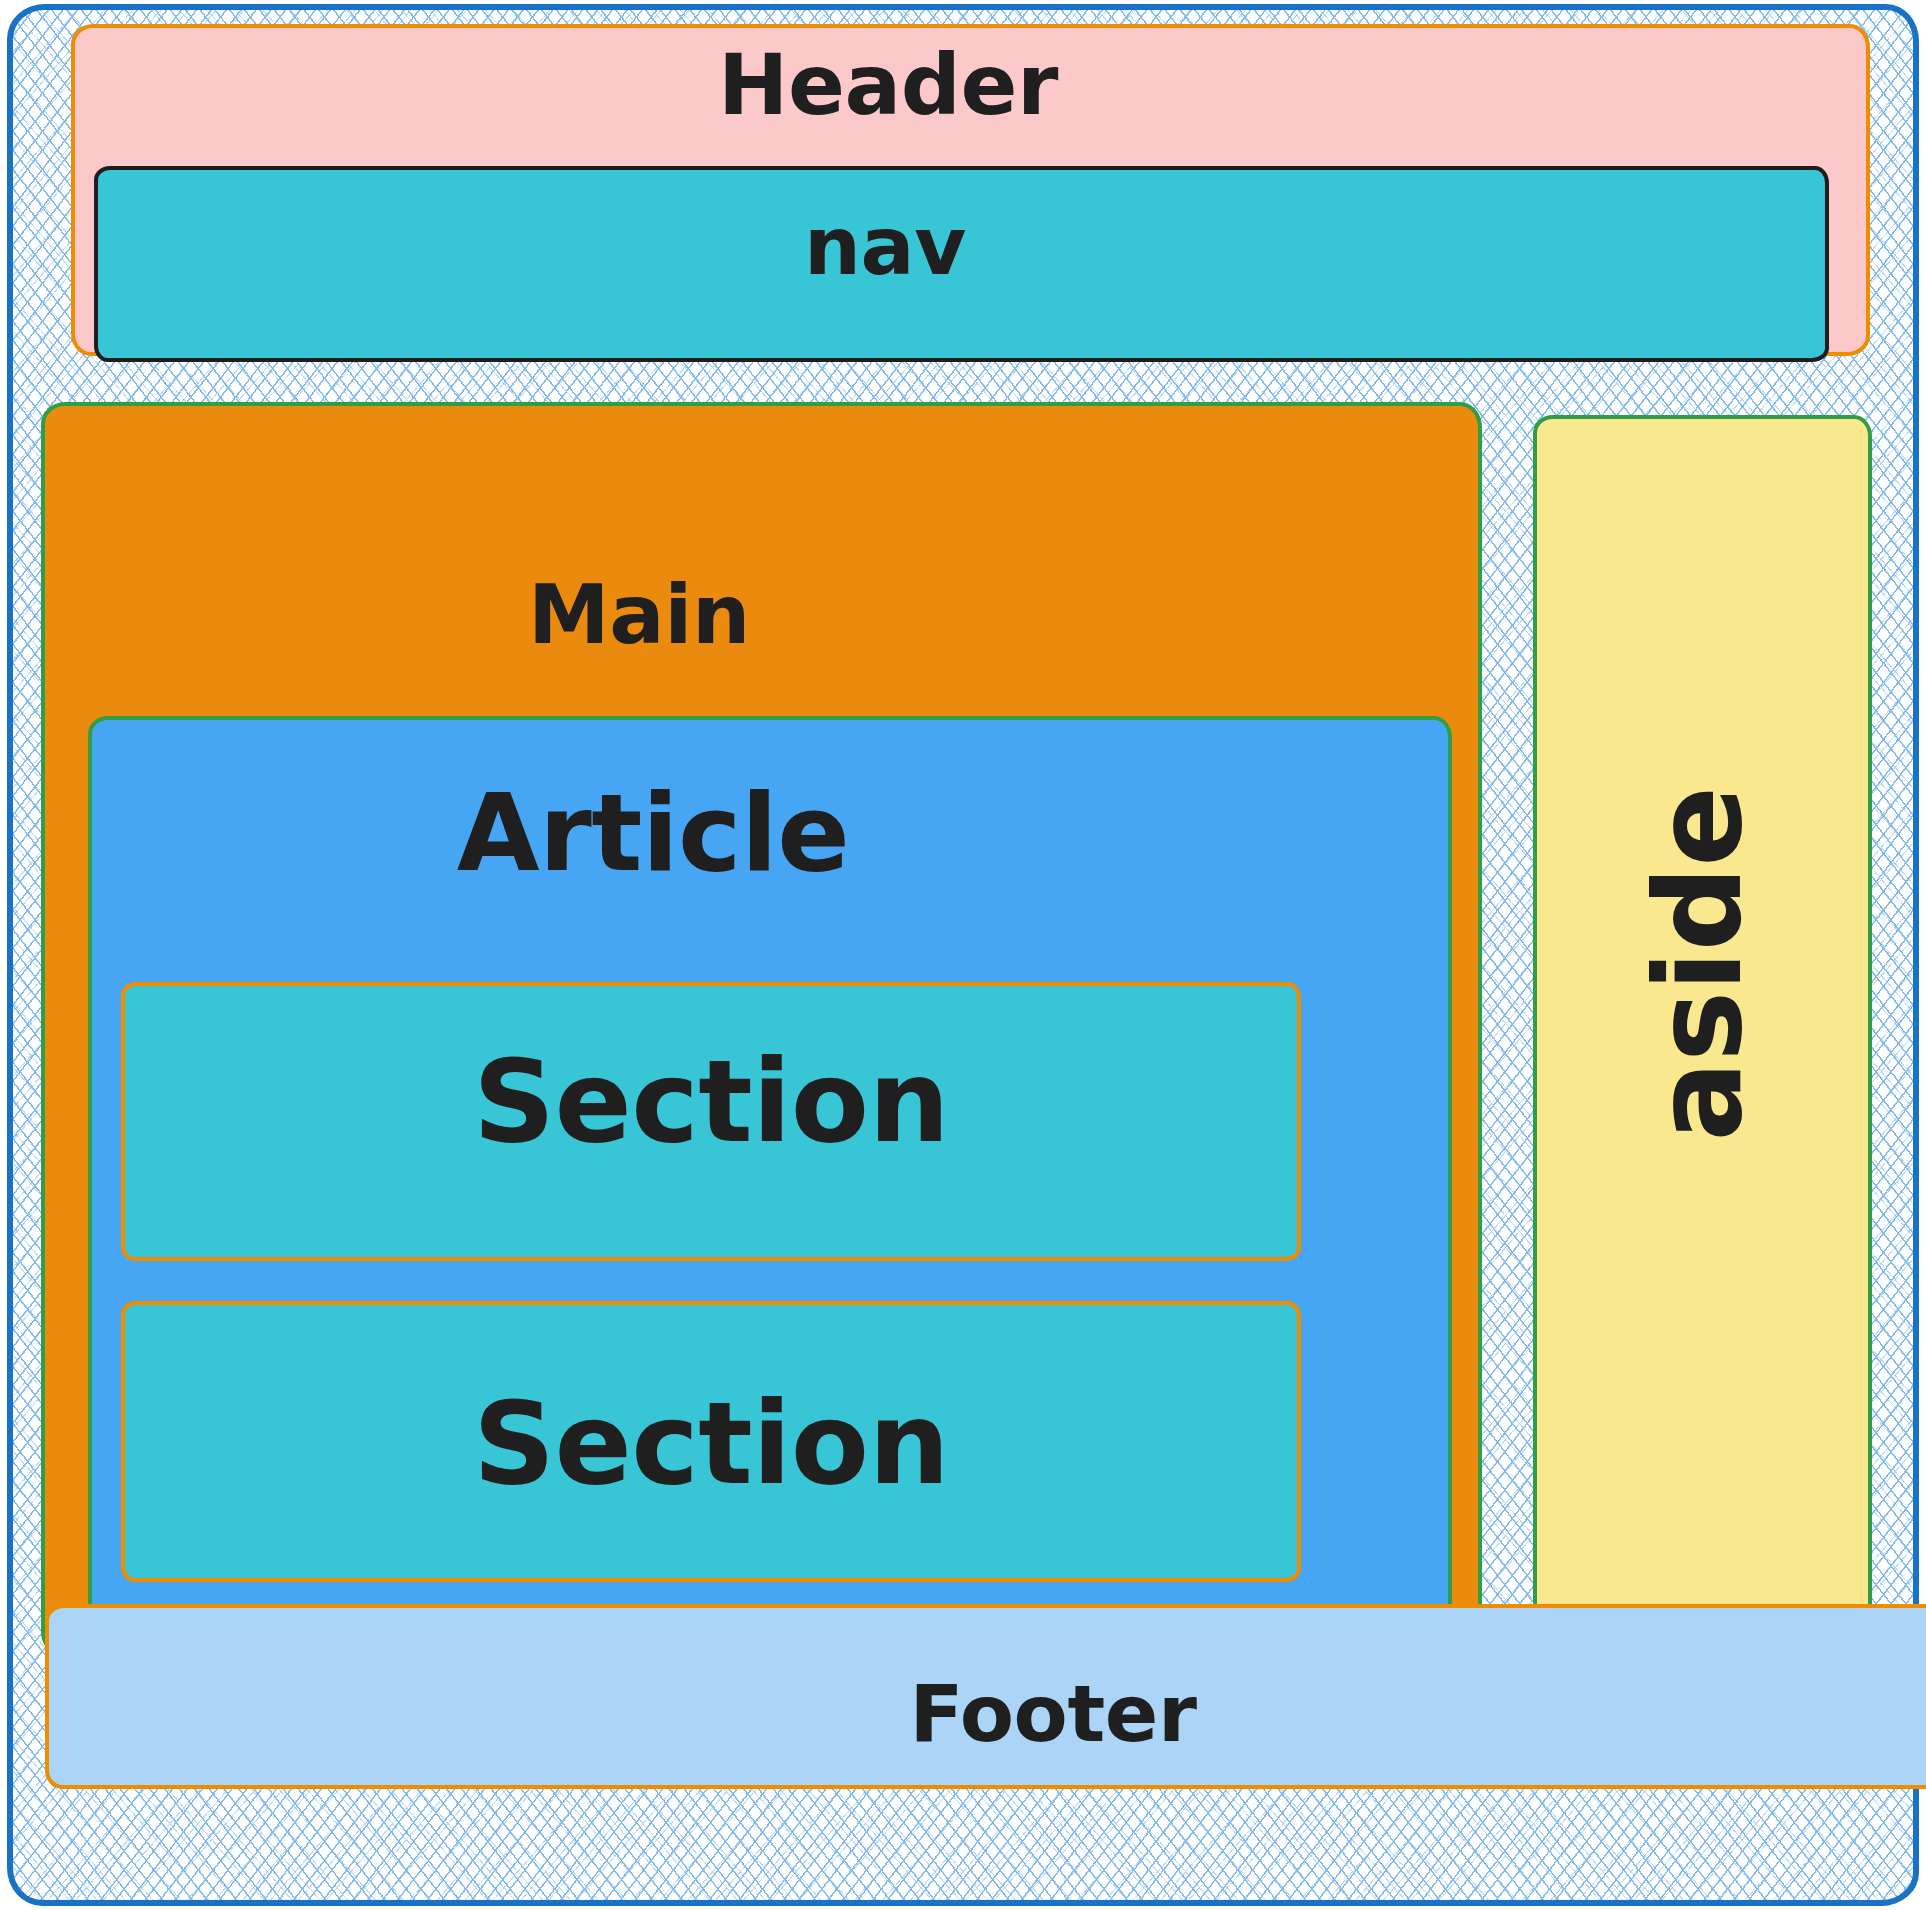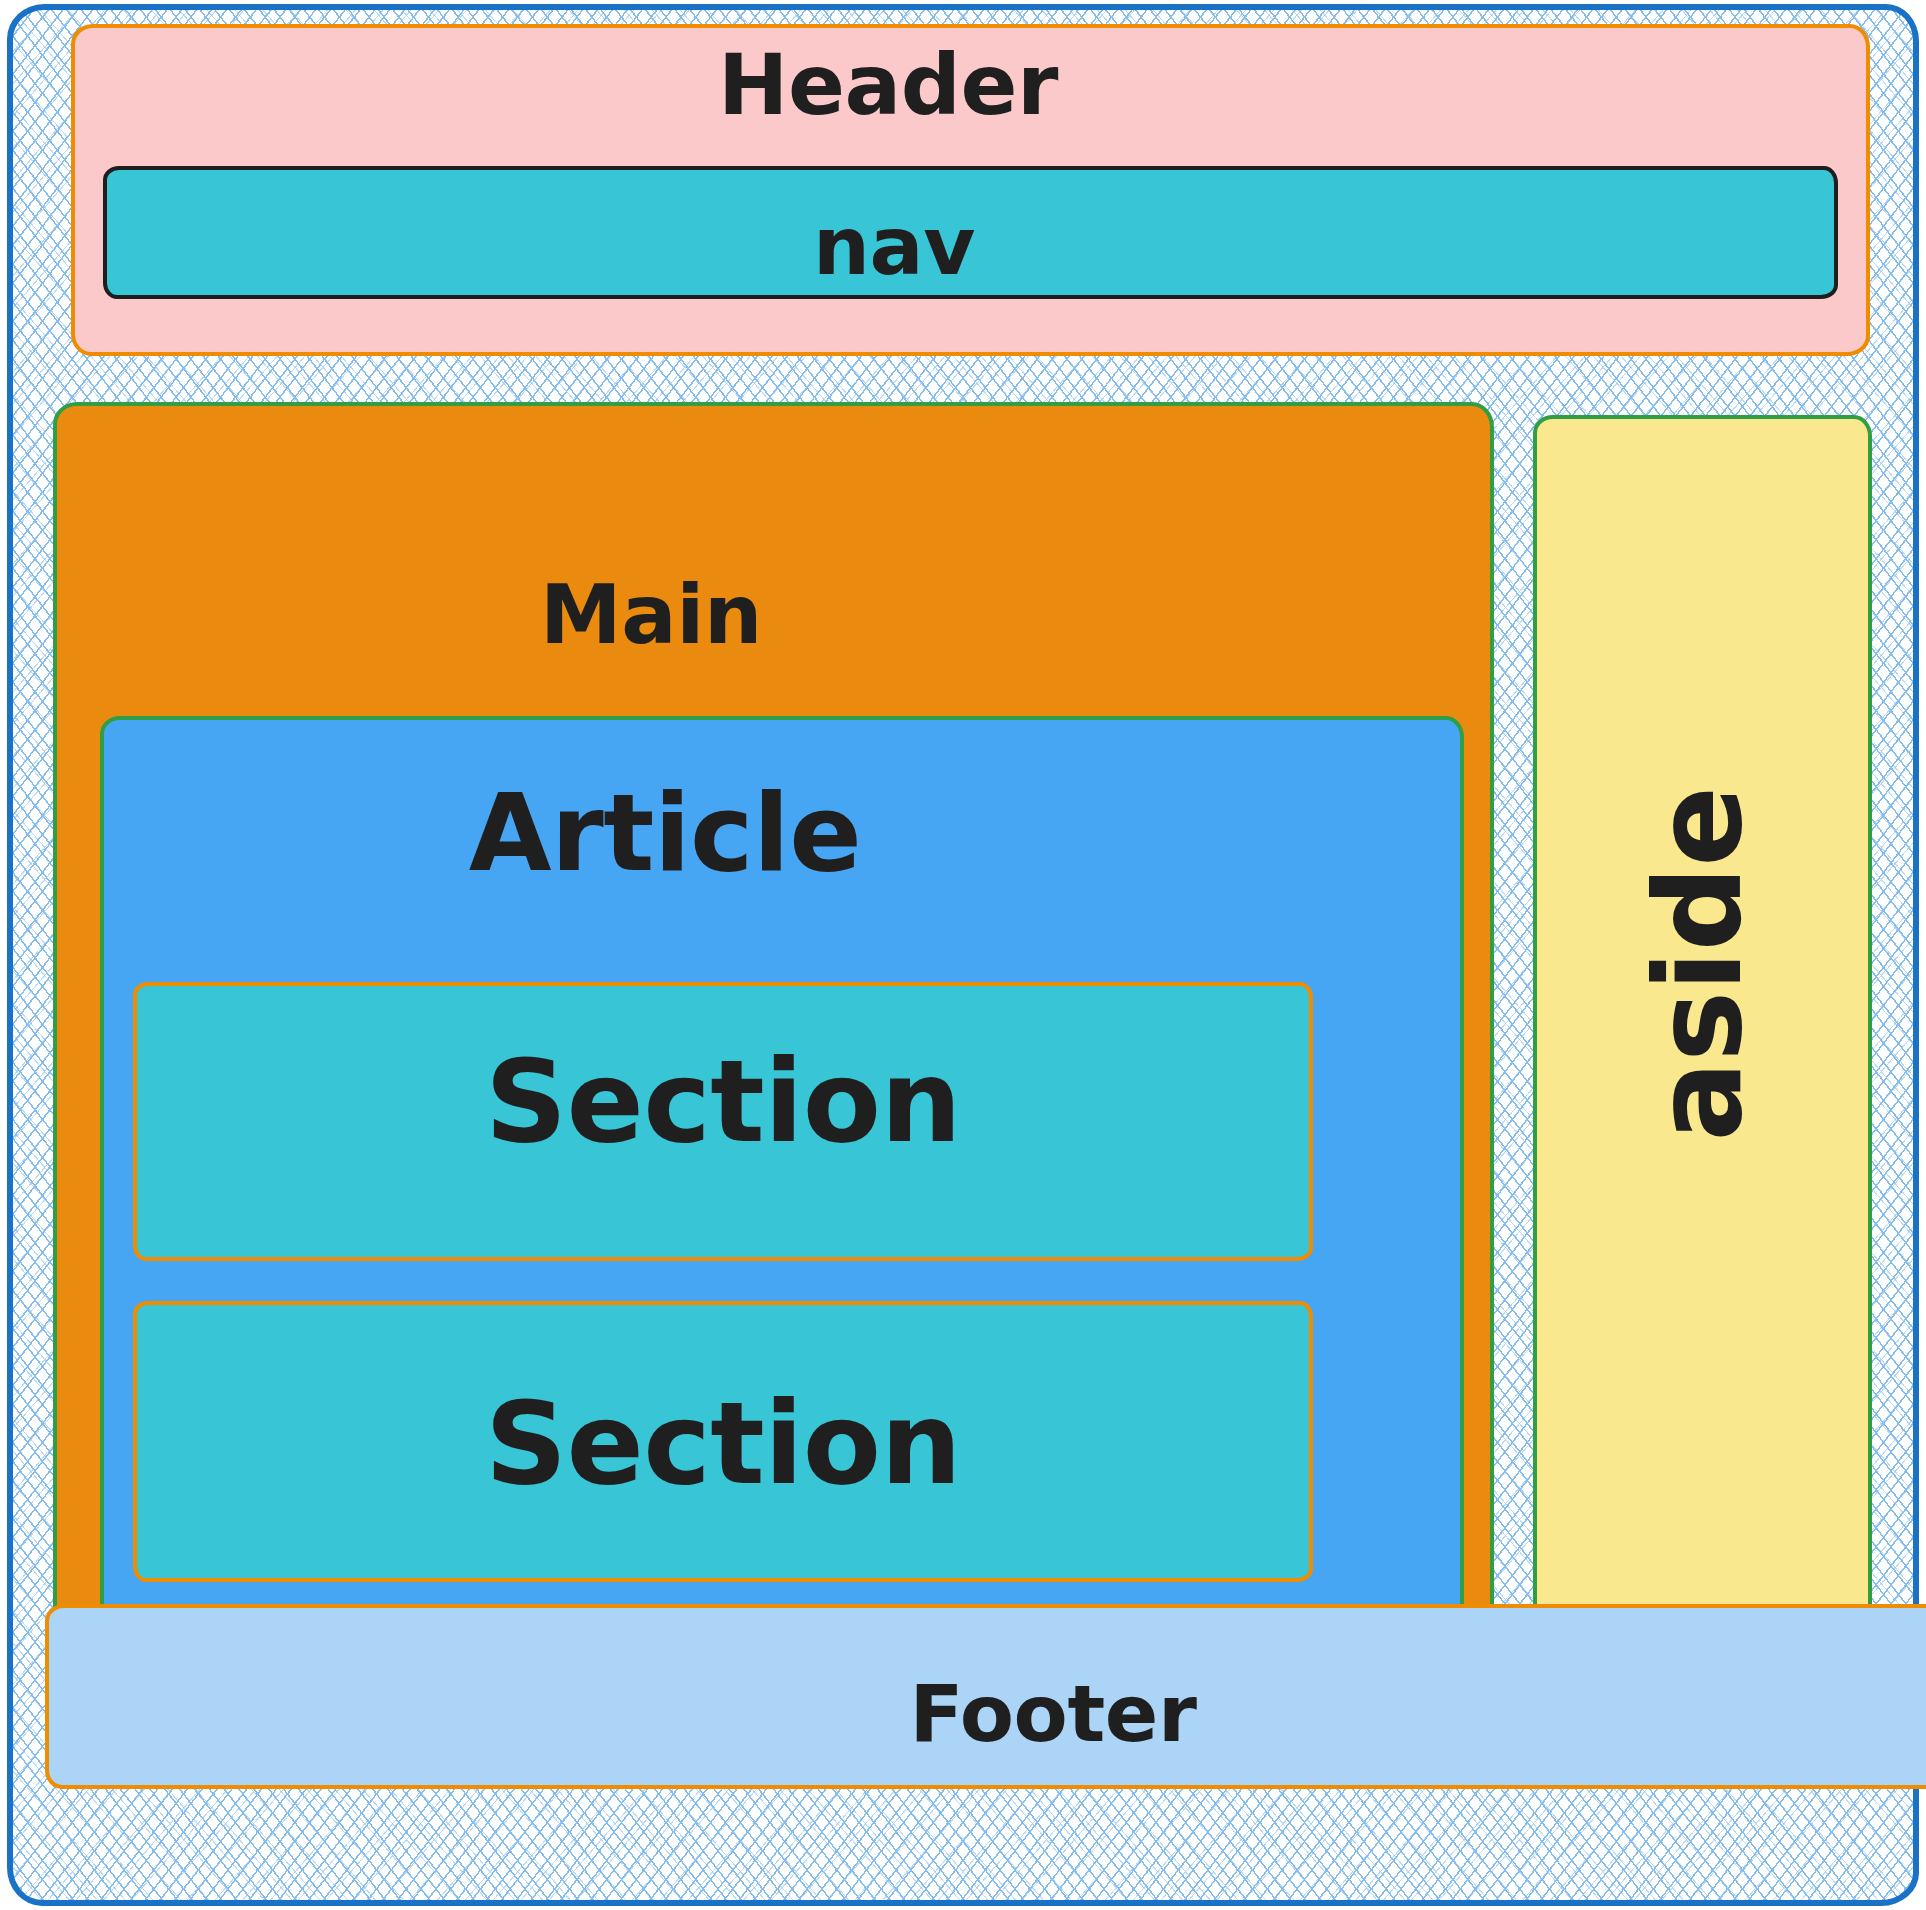--- a/index.html
+++ b/index.html
@@ -49,27 +49,27 @@
   }
   .label.vertical {
     transform: translate(-50%, -50%) rotate(-90deg);
   }
 
   
   .box-header   { left: 71px;  top: 24px;   width: 1799px; height: 332px;
                   border-radius: 22px 20px 23px 20px / 20px 23px 20px 22px; }
   .lbl-header   { left: 813px; top: 57px;  font-size: 84px; }
 
-  .box-nav      { left: 28px;   top: 138px;  width: 1735px; height: 133px;
+  .box-nav      { left: 19px;   top: 138px;  width: 1735px; height: 196px;
                   border-width: 4.6px;
                   border-radius: 16px 14px 17px 14px / 14px 17px 14px 16px; }
   .lbl-nav      { left: 787px; top: 77px;  font-size: 80px; }
 
   .box-main     { left: 41px;   top: 402px;  width: 1441px; height: 1254px;
-                  border-radius: 24px 22px 25px 22px / 22px 25px 22px 24px; margin-left: 12px; }
+                  border-radius: 24px 22px 25px 22px / 22px 25px 22px 24px; }
   .lbl-main     { left: 594px; top: 209px;  font-size: 82px; }
 
   .box-article  { left: 43px;   top: 310px;  width: 1364px; height: 905px;
                   border-radius: 20px 18px 21px 18px / 18px 21px 18px 20px; }
   .lbl-article  { left: 561px; top: 113px;  font-size: 107px; }
 
   .box-section1 { left: 29px;   top: 262px;  width: 1180px; height: 279px;
                   border-radius: 15px 13px 16px 13px / 13px 16px 13px 15px; }
   .lbl-section1 { left: 586px; top: 116px;  font-size: 114px; }
 

